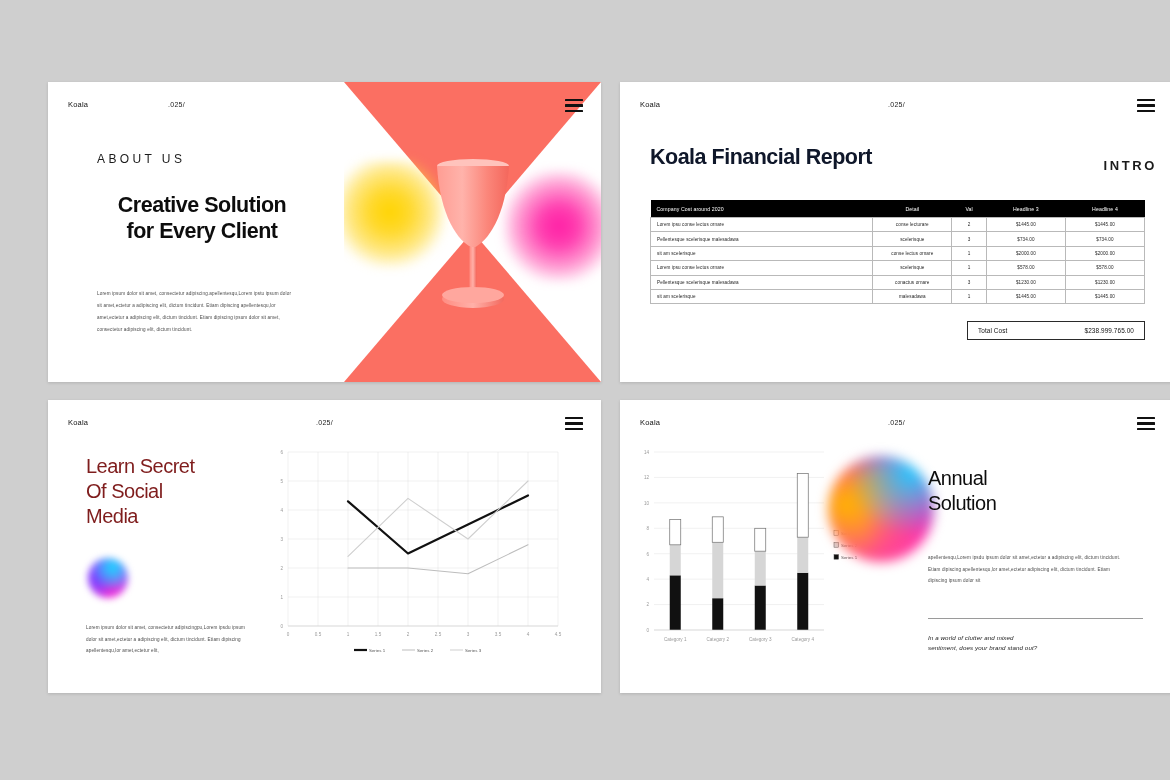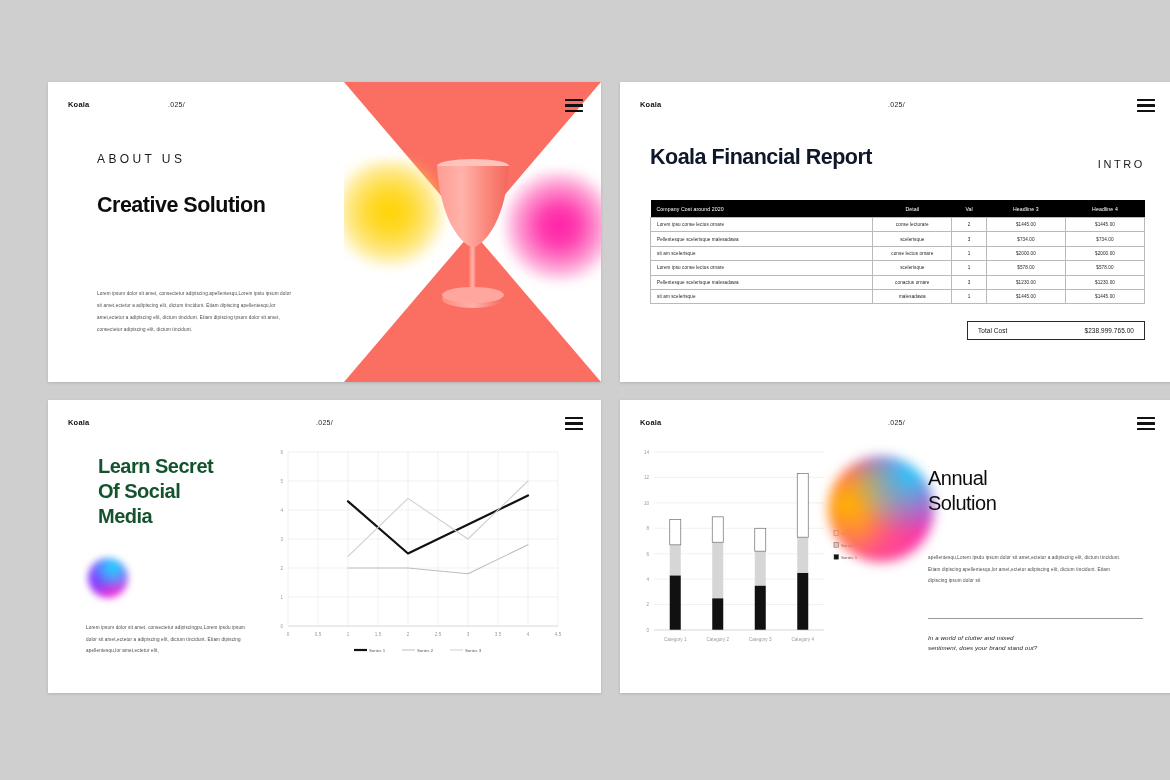--- a/index.html
+++ b/index.html
@@ -21,21 +21,21 @@
   .slide {
     position: relative;
     background: #ffffff;
     overflow: hidden;
     box-shadow: 0 1px 3px rgba(0,0,0,.14);
   }
 
   
   .chrome-logo {
     position: absolute; left: 20px; top: 18px;
-    font-size: 7.5px; font-weight: bold; letter-spacing: .2px;
+    font-size: 7.5px; font-weight: normal; letter-spacing: .2px;
     color: #111;
   }
   .chrome-num {
     position: absolute; left: 50%; transform: translateX(-50%); top: 19px;
     font-size: 7px; color: #222; letter-spacing: .3px;
   }
   .chrome-burger {
     position: absolute; right: 18px; top: 17px;
     width: 18px; height: 13px;
     display: flex; flex-direction: column; justify-content: space-between;
@@ -44,21 +44,21 @@
 
   
   .s1-left { position: absolute; left: 0; top: 0; width: 257px; height: 100%; background:#fff; z-index: 3;}
   .s1-kicker {
     position: absolute; left: 49px; top: 70px;
     font-size: 12px; letter-spacing: 3.4px; color: #1b1b1b; font-weight: 500;
   }
   .s1-title {
     position: absolute; left: 49px; top: 110px; width: 210px;
     font-size: 21.5px; line-height: 26px; font-weight: bold;
-    letter-spacing: -.5px; color: #0d0d0d;
+    letter-spacing: -.5px; color: #0d0d0d; text-align: center;
   }
   .s1-body {
     position: absolute; left: 49px; top: 206px; width: 196px;
     font-size: 4.6px; line-height: 12px; color: #4a4a4a; letter-spacing: .15px;
   }
   .s1-art {
     position: absolute; right: 0; top: 0; width: 257px; height: 100%;
     background: #fff; overflow: hidden;
   }
   .bowtie-top, .bowtie-bot {
@@ -84,22 +84,22 @@
     transform: translate(-50%,-50%);
     width: 86px; height: 176px;
   }
 
   
   .s2-title {
     position: absolute; left: 30px; top: 63px;
     font-size: 21.5px; font-weight: bold; letter-spacing: -.5px; color: #0f172a;
   }
   .s2-intro {
-    position: absolute; right: 28px; top: 76px;
-    font-size: 11px; letter-spacing: 2.6px; color: #1b1b1b;
+    position: absolute; right: 16px; top: 76px;
+    font-size: 13px; letter-spacing: 2.6px; color: #1b1b1b; font-weight: bold;
   }
   .s2-table {
     position: absolute; left: 30px; top: 118px; right: 28px;
     border-collapse: collapse; table-layout: fixed; width: calc(100% - 58px);
   }
   .s2-table th {
     background: #000; color: #fff; font-size: 5.2px; font-weight: normal;
     padding: 5.5px 6px; text-align: center; letter-spacing: .1px;
   }
   .s2-table th.lead { text-align: left; }
@@ -113,22 +113,22 @@
     width: 178px; border: .8px solid #2a2a2a;
     display: flex; justify-content: space-between; align-items: center;
     padding: 5px 10px;
   }
   .s2-total span { font-size: 6.4px; color: #111; letter-spacing: .1px; }
   .s2-total .val { font-weight: 500; }
 
   
   .s3-title {
     position: absolute; left: 38px; top: 54px; width: 180px;
-    font-size: 20px; line-height: 25px; font-weight: bold;
-    letter-spacing: -.5px; color: #14532d; margin-left: 12px;
+    font-size: 20px; line-height: 25px; font-weight: normal;
+    letter-spacing: -.5px; color: #7f1d1d;
   }
   .orb-small {
     position: absolute; left: 40px; top: 158px; width: 40px; height: 40px;
     border-radius: 50%;
     background:
       radial-gradient(circle at 62% 22%, #18d8ff 0%, rgba(24,216,255,0) 58%),
       radial-gradient(circle at 22% 52%, #7b3bff 0%, rgba(123,59,255,0) 62%),
       radial-gradient(circle at 52% 84%, #ff2bd0 0%, rgba(255,43,208,0) 64%),
       radial-gradient(circle at 50% 50%, #3aa8ff 0%, #b44dff 60%, #ff35c8 100%);
     filter: blur(3.5px);
@@ -208,20 +208,21 @@
         <ellipse cx="43" cy="155" rx="31" ry="9" fill="url(#gs)"></ellipse>
         <ellipse cx="43" cy="151" rx="31" ry="8" fill="#ffa79e"></ellipse>
       </svg>
     </div>
     <div class="s1-left">
       <div class="chrome-logo">Koala</div>
       <div class="chrome-num">.025/</div>
       <div class="s1-kicker">ABOUT US</div>
       <div class="s1-title">
         <div>Creative Solution</div>
+        <div>for Every Client</div>
       </div>
       <div class="s1-body">Lorem ipsum dolor sit amet, consectetur adipiscing.apellentesqu,Lorem ipstu ipsum dolor sit amet,ectetur a adipiscing elit, dictum tincidunt. Etiam dipiscing apellentesqu,lor amet,ectetur a adipiscing elit, dictum tincidunt. Etiam dipiscing ipsum dolor sit amet, consectetur adipiscing elit, dictum tincidunt.</div>
     </div>
     <div class="chrome-burger">
         <i></i>
         <i></i>
         <i></i>
       </div>
   </div>
 

